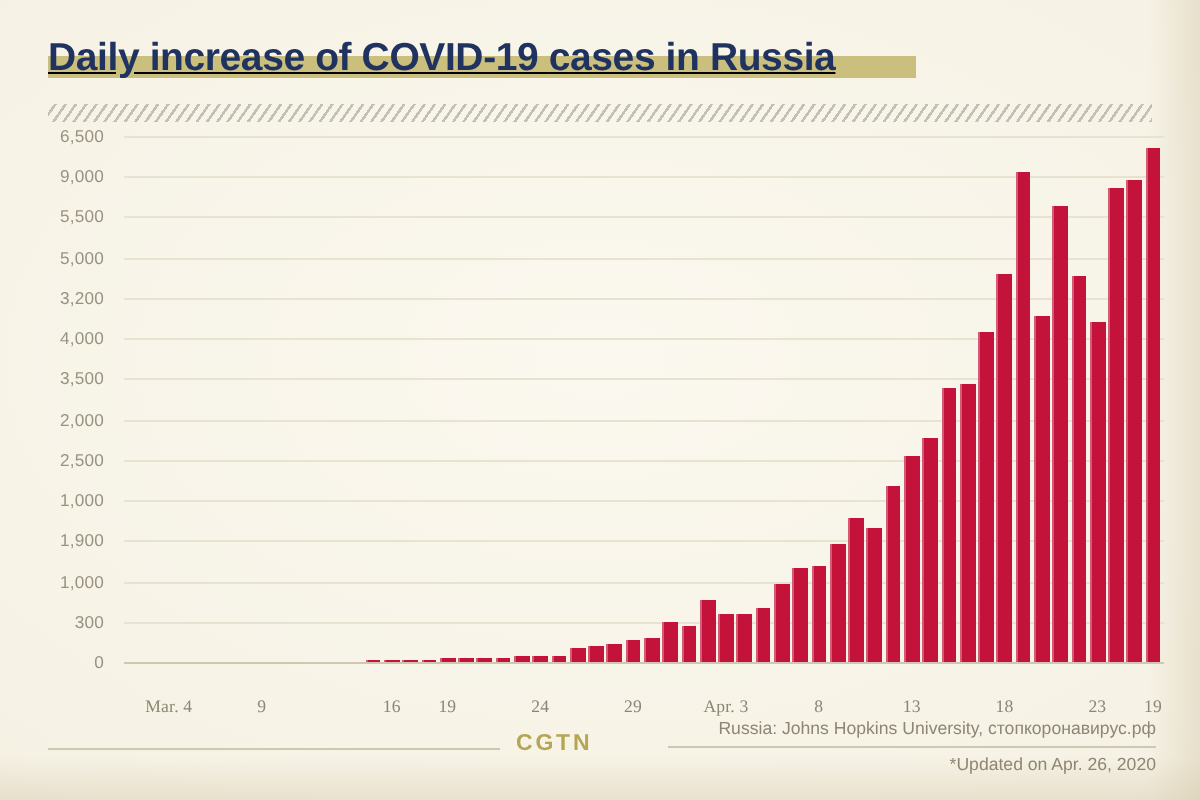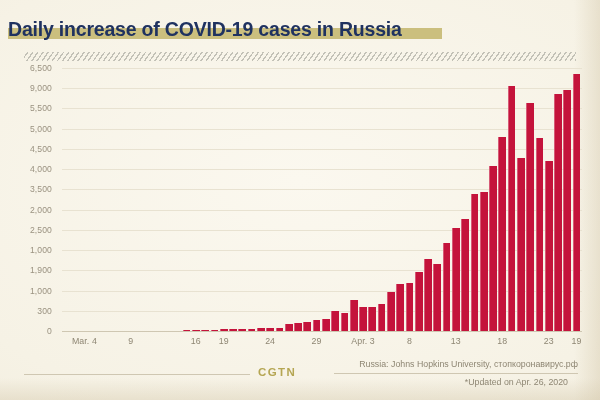--- a/index.html
+++ b/index.html
@@ -21,21 +21,21 @@
     position:absolute; top:0; right:0; width:26px; height:100%;
     background:linear-gradient(to right, rgba(220,210,185,0) 0%, rgba(214,202,174,.45) 100%);
   }
   #paper-edge-bottom {
     position:absolute; left:0; bottom:0; height:22px; width:100%;
     background:linear-gradient(to bottom, rgba(220,210,185,0) 0%, rgba(211,199,170,.40) 100%);
   }
 
   
   #title-wrap {
-    position:absolute; left:8px; top:16px; height:26px;
+    position:absolute; left:24px; top:16px; height:26px;text-decoration:underline;
   }
   #title-highlight {
     position:absolute; left:0; top:12px; height:11px; width:434px;
     background:#cbbf7e;
   }
   #chart-title {
     position:relative;
     font-size:19.5px;
     font-weight:bold;
     color:#1f3260;
@@ -81,46 +81,47 @@
   }
   .bar {
     position:absolute; bottom:0;
     background:#c4133b;
     border-left:1px solid rgba(255,255,255,.30);
   }
 
   
   #xlabels { position:absolute; left:62px; top:336px; width:520px; height:14px; }
   .xlabel {
-    position:absolute; top:0;
+    position:absolute; top:12px;
     font-size:8.8px; color:#8e8673;
     transform:translateX(-50%);
     white-space:nowrap;
     letter-spacing:.1px;
+    font-family:Liberation Serif, serif;
   }
   #cgtn-rule {
     position:absolute; left:24px; top:374px; width:226px; height:1px;
     background:#cfc7b2;
   }
   #cgtn-logo {
     position:absolute; left:258px; top:366px;
     font-size:11.5px; font-weight:bold; color:#b5a653;
     letter-spacing:1.4px;
   }
   #source-line {
     position:absolute; right:22px; top:359px;
     font-size:8.8px; color:#8e8673;
     text-align:right; white-space:nowrap;
   }
   #source-rule {
     position:absolute; right:22px; top:373px; width:244px; height:1px;
     background:#cfc7b2;
   }
   #updated-line {
-    position:absolute; right:32px; top:377px;
+    position:absolute; right:22px; top:377px;
     font-size:8.8px; color:#8e8673;
     text-align:center; white-space:nowrap;margin-left:12px;
   }
 </style>
 </head>
 <body>
 
 <div id="paper-bg"></div>
 <div id="paper-edge-right"></div>
 <div id="paper-edge-bottom"></div>
@@ -135,21 +136,21 @@
 <div id="ylabels">
     <div class="ylabel" style="top: 263px;">0</div>
     <div class="ylabel" style="top: 242.769px;">300</div>
     <div class="ylabel" style="top: 222.538px;">1,000</div>
     <div class="ylabel" style="top: 202.308px;">1,900</div>
     <div class="ylabel" style="top: 182.077px;">1,000</div>
     <div class="ylabel" style="top: 161.846px;">2,500</div>
     <div class="ylabel" style="top: 141.615px;">2,000</div>
     <div class="ylabel" style="top: 121.385px;">3,500</div>
     <div class="ylabel" style="top: 101.154px;">4,000</div>
-    <div class="ylabel" style="top: 80.9231px;">4,500</div>
+    <div class="ylabel" style="top: 80.9231px;">3,200</div>
     <div class="ylabel" style="top: 60.6923px;">5,000</div>
     <div class="ylabel" style="top: 40.4615px;">5,500</div>
     <div class="ylabel" style="top: 20.2308px;">9,000</div>
     <div class="ylabel" style="top: 0px;">6,500</div>
   </div>
 
 <div id="plot">
   <div id="gridlines">
       <div class="gridline baseline" style="top: 263px;"></div>
       <div class="gridline" style="top: 242.769px;"></div>

